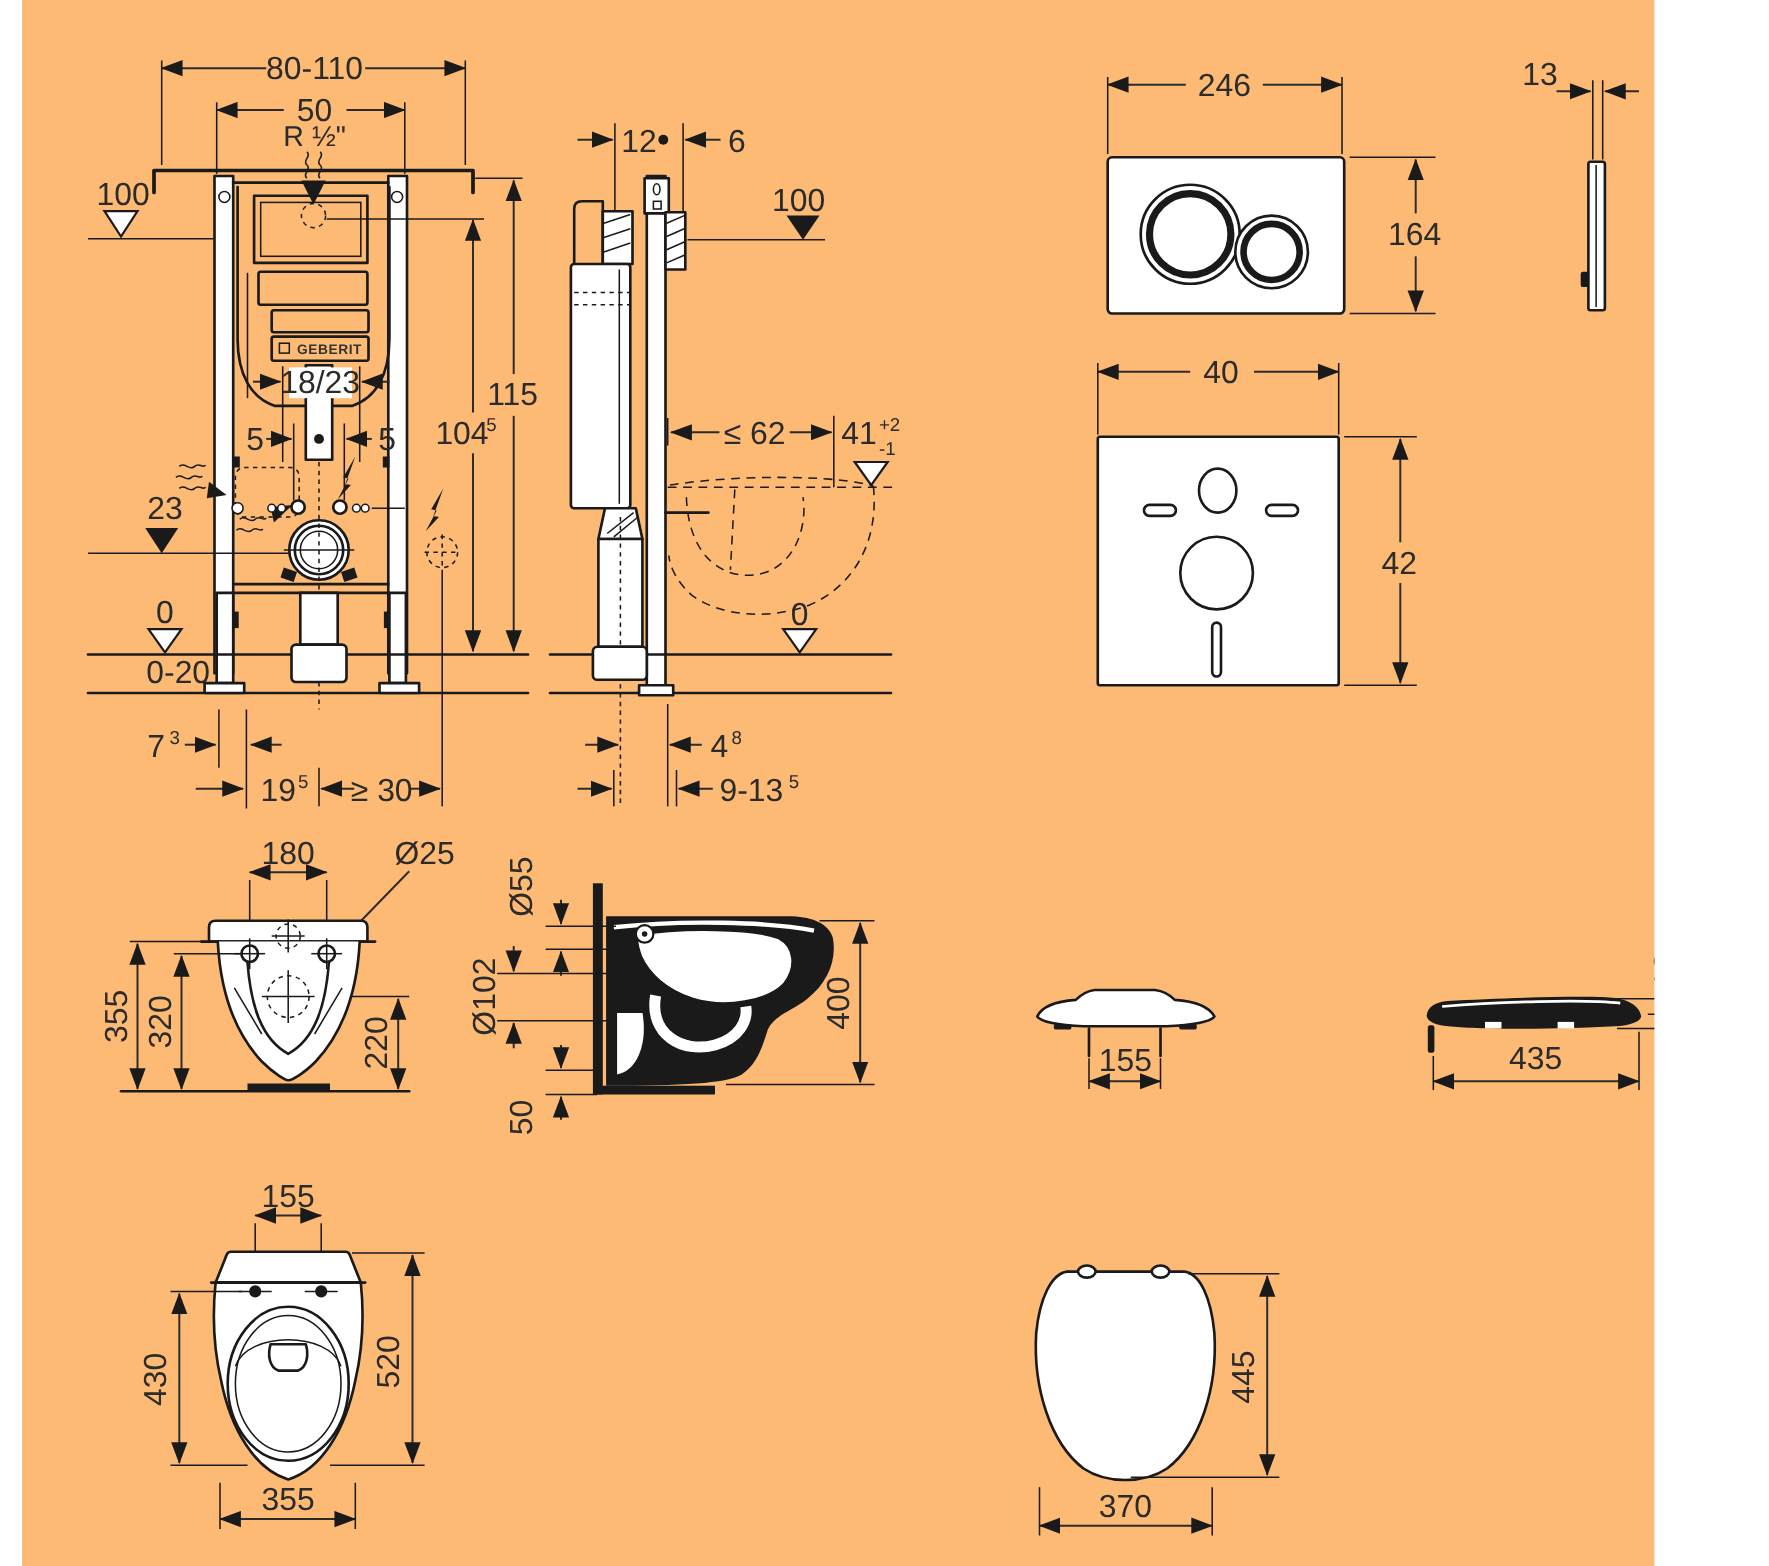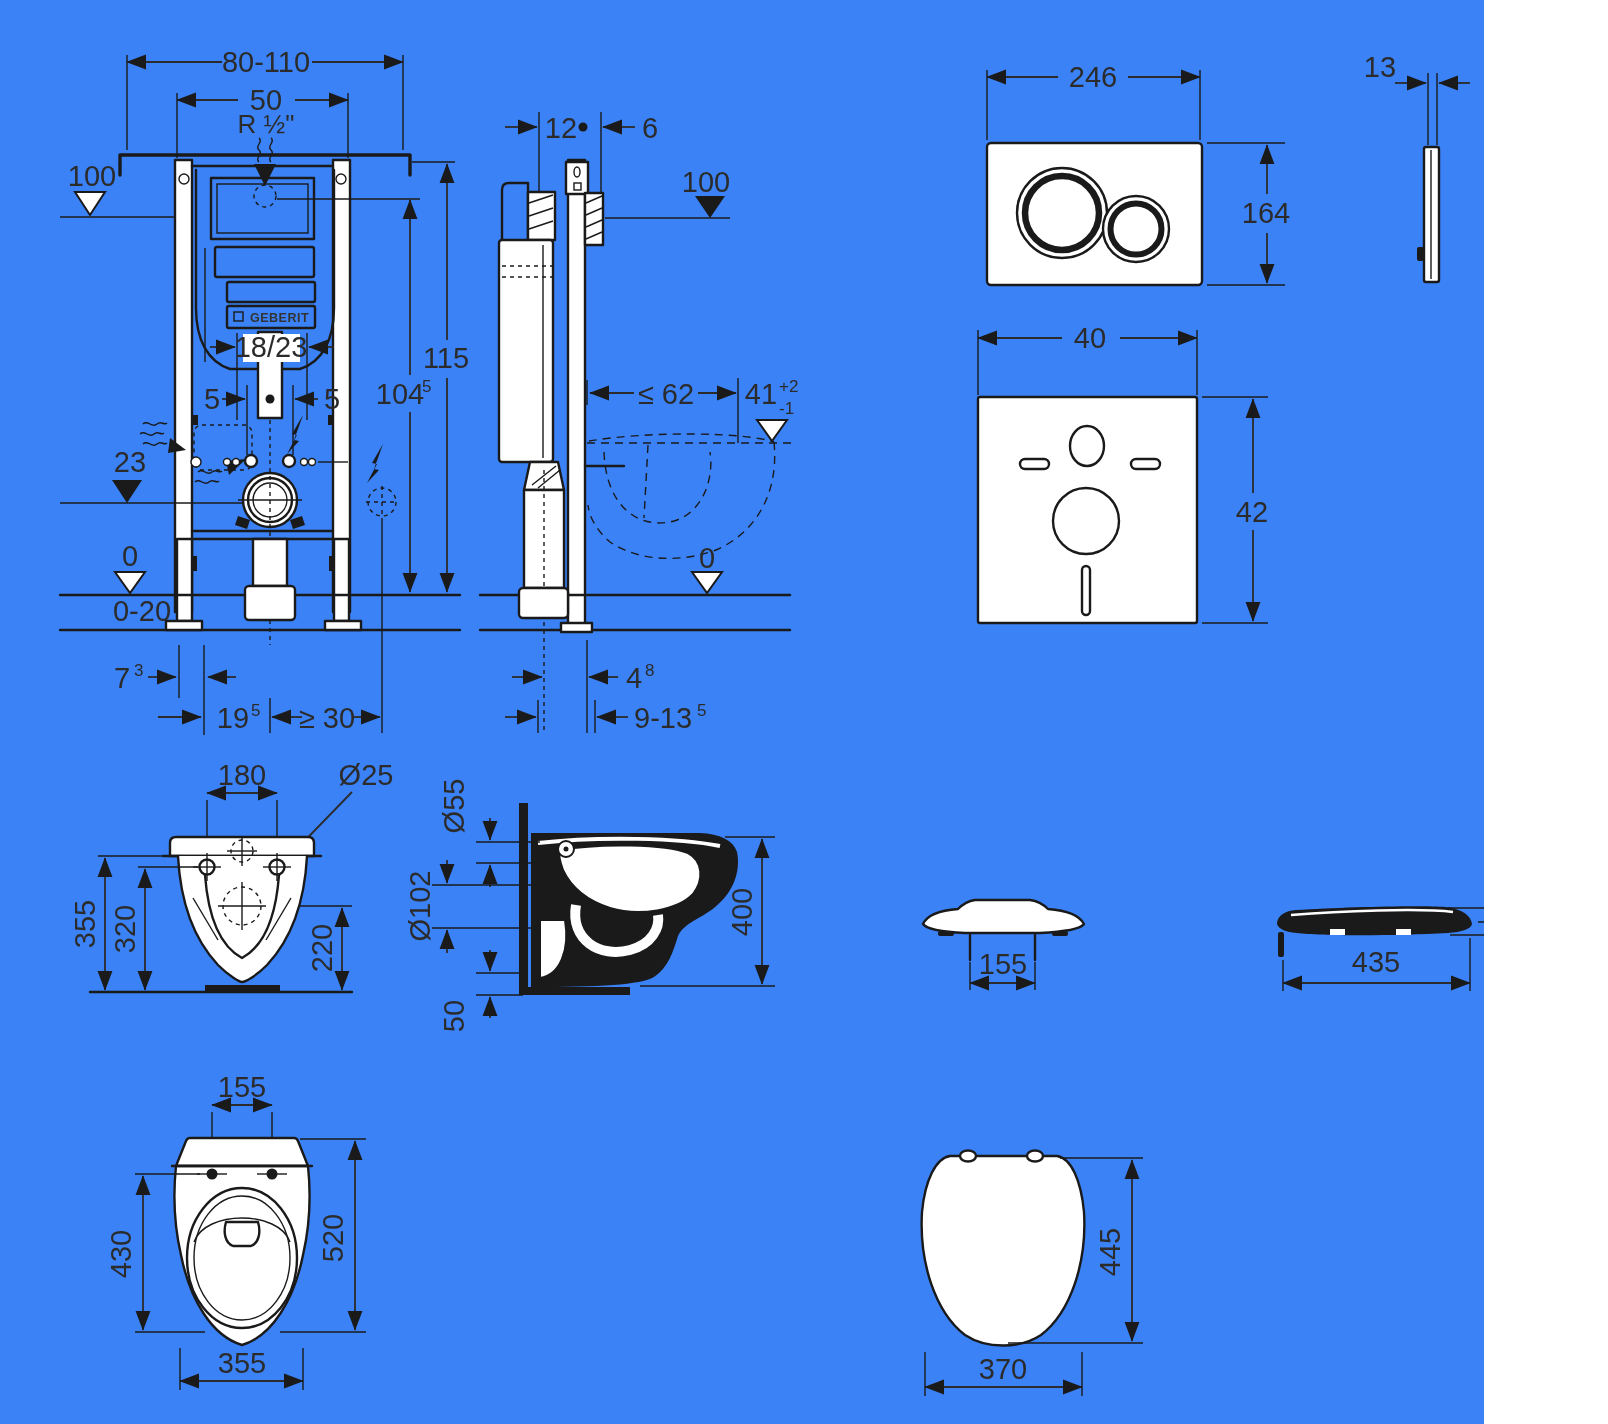--- a/index.html
+++ b/index.html
@@ -1,16 +1,16 @@
 <!DOCTYPE html>
 <html><head>
 <meta charset="utf-8">
 <style>
   html,body{margin:0;padding:0;background:#fff;}
-  #stage{position:relative;width:1484px;height:1424px;background:#3b82f6;overflow:hidden;}
+  #stage{position:relative;width:1484px;height:1424px;background:#fdba74;overflow:hidden;margin-left:20px;}
   svg{display:block;}
   .s{stroke:#1a1a1a;fill:none;stroke-width:2.4;stroke-linecap:round;stroke-linejoin:round;}
   .s3{stroke-width:3.4;}
   .t{stroke:#1a1a1a;fill:none;stroke-width:1.4;}
   .d{stroke:#2b2b2b;fill:none;stroke-width:1.8;}
   .w{fill:#fff;}
   .b{fill:#1a1a1a;stroke:none;}
   .da{stroke-dasharray:8 6;}
   .dd{stroke-dasharray:4 4;}
   text{font-family:"Liberation Sans","DejaVu Sans",sans-serif;fill:#2b2b2b;}

